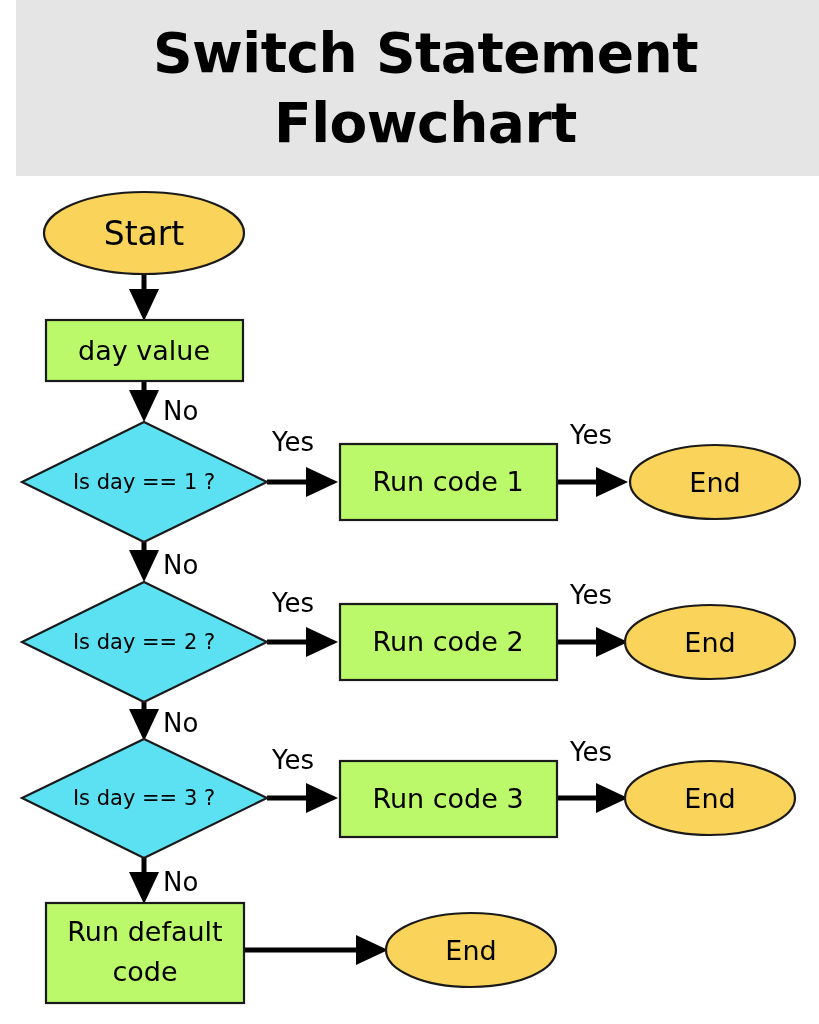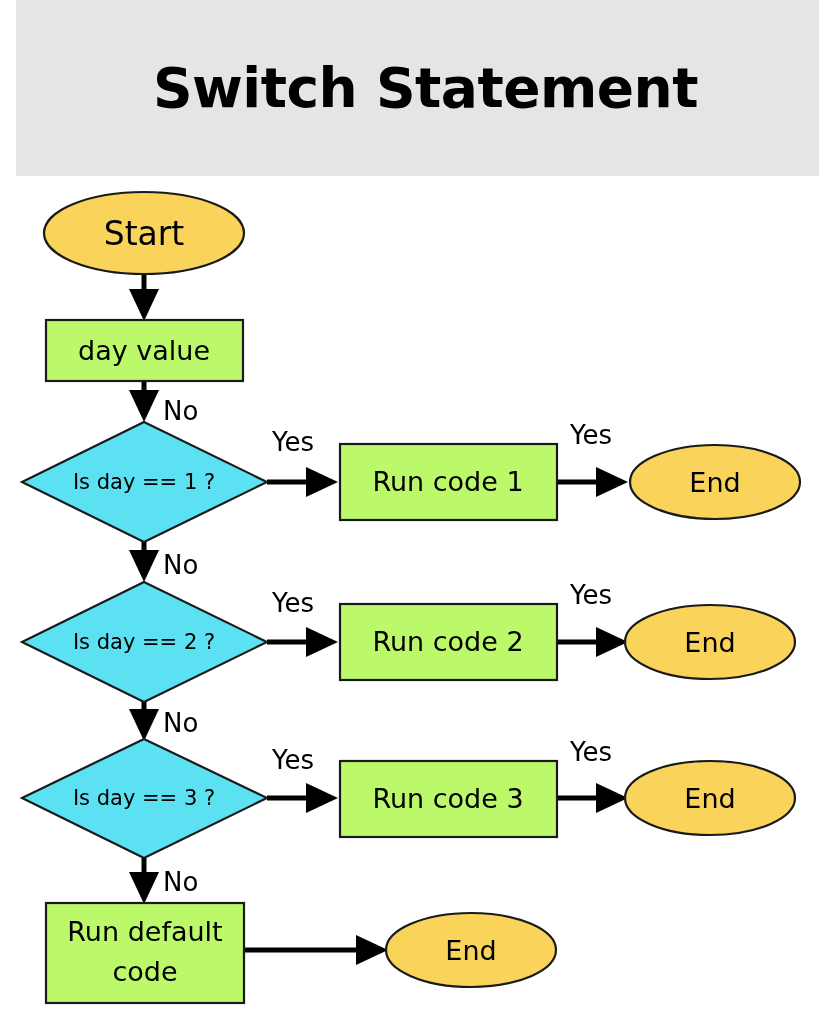--- a/index.html
+++ b/index.html
@@ -76,20 +76,21 @@
     fill: none;
   }
 </style>
 </head>
 <body>
 
 <div id="page">
 
   <div id="header-banner">
     <div class="title-line">Switch Statement</div>
+    <div class="title-line">Flowchart</div>
   </div>
 
   <svg id="flow-canvas" viewBox="0 0 819 848" width="819" height="848">
     <defs>
       <marker id="arrowhead" markerWidth="7" markerHeight="7" refX="5.2" refY="3" orient="auto" markerUnits="strokeWidth">
         <path d="M0,0 L6.4,3 L0,6 z" fill="#000000"></path>
       </marker>
     </defs>
 
     <g>

